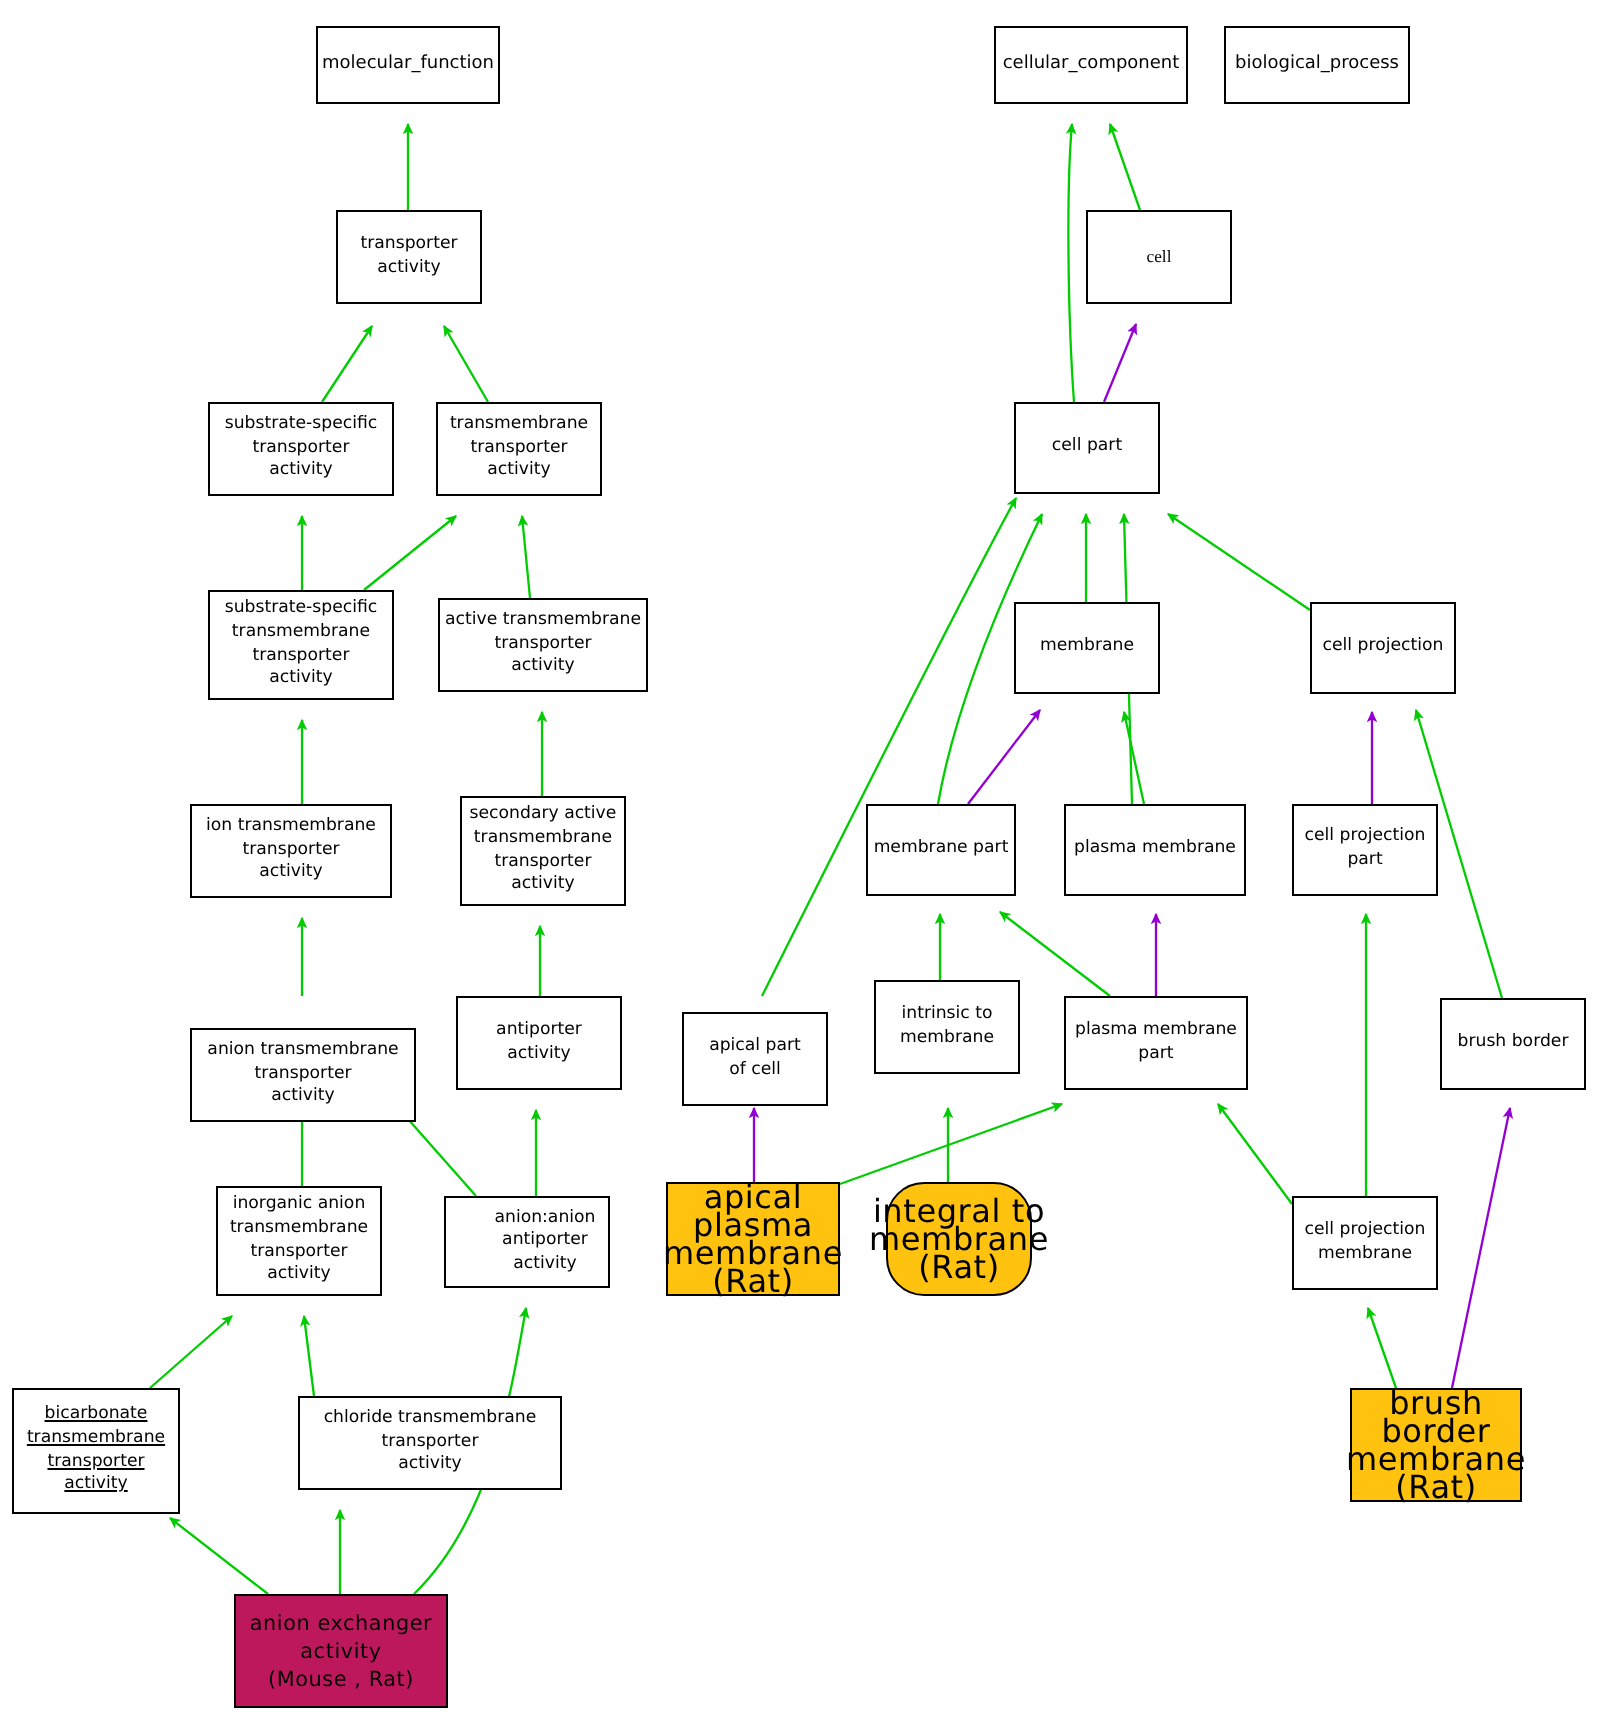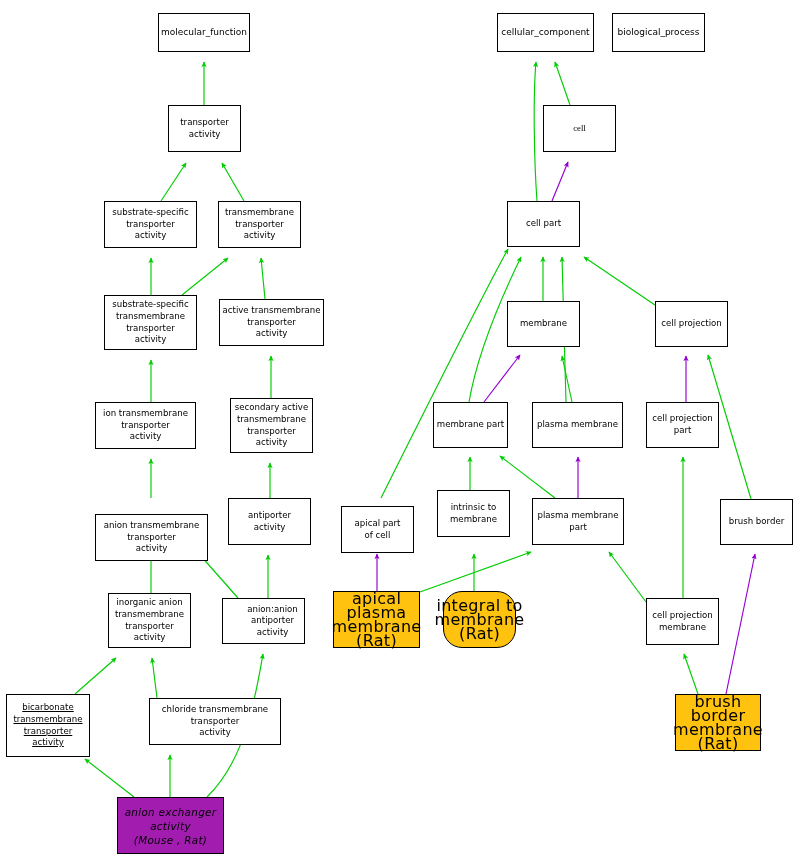--- a/index.html
+++ b/index.html
@@ -24,21 +24,21 @@
     font-size:8.6px;
     line-height:11.6px;
     color:#000000;
     letter-spacing:0px;
     white-space:pre-line;
     padding:1px 2px;
     z-index:2;
   }
   .node.term{ background:#ffffff; }
   .node.annotated{ background:#FFC20E; font-size:16px; line-height:14px; letter-spacing:.3px;}
-  .node.query{ background:#a21caf; font-size:10.4px; line-height:14px; letter-spacing:.3px;font-style:italic;}
+  .node.query{ background:#be185d; font-size:10.4px; line-height:14px; letter-spacing:.3px;}
   .node.root{ font-size:9px; }
 </style>
 </head>
 <body>
 
 <div id="canvas">
   <svg class="edges" id="edge-layer" xmlns="http://www.w3.org/2000/svg">
       <defs>
         <marker id="arrow-is_a" viewBox="0 0 10 10" refX="8.5" refY="5" markerWidth="5.2" markerHeight="5.2" orient="auto" markerUnits="strokeWidth">
           <path d="M0,0.6 L9.5,5 L0,9.4 L2.2,5 Z" fill="#00CC00"></path>

